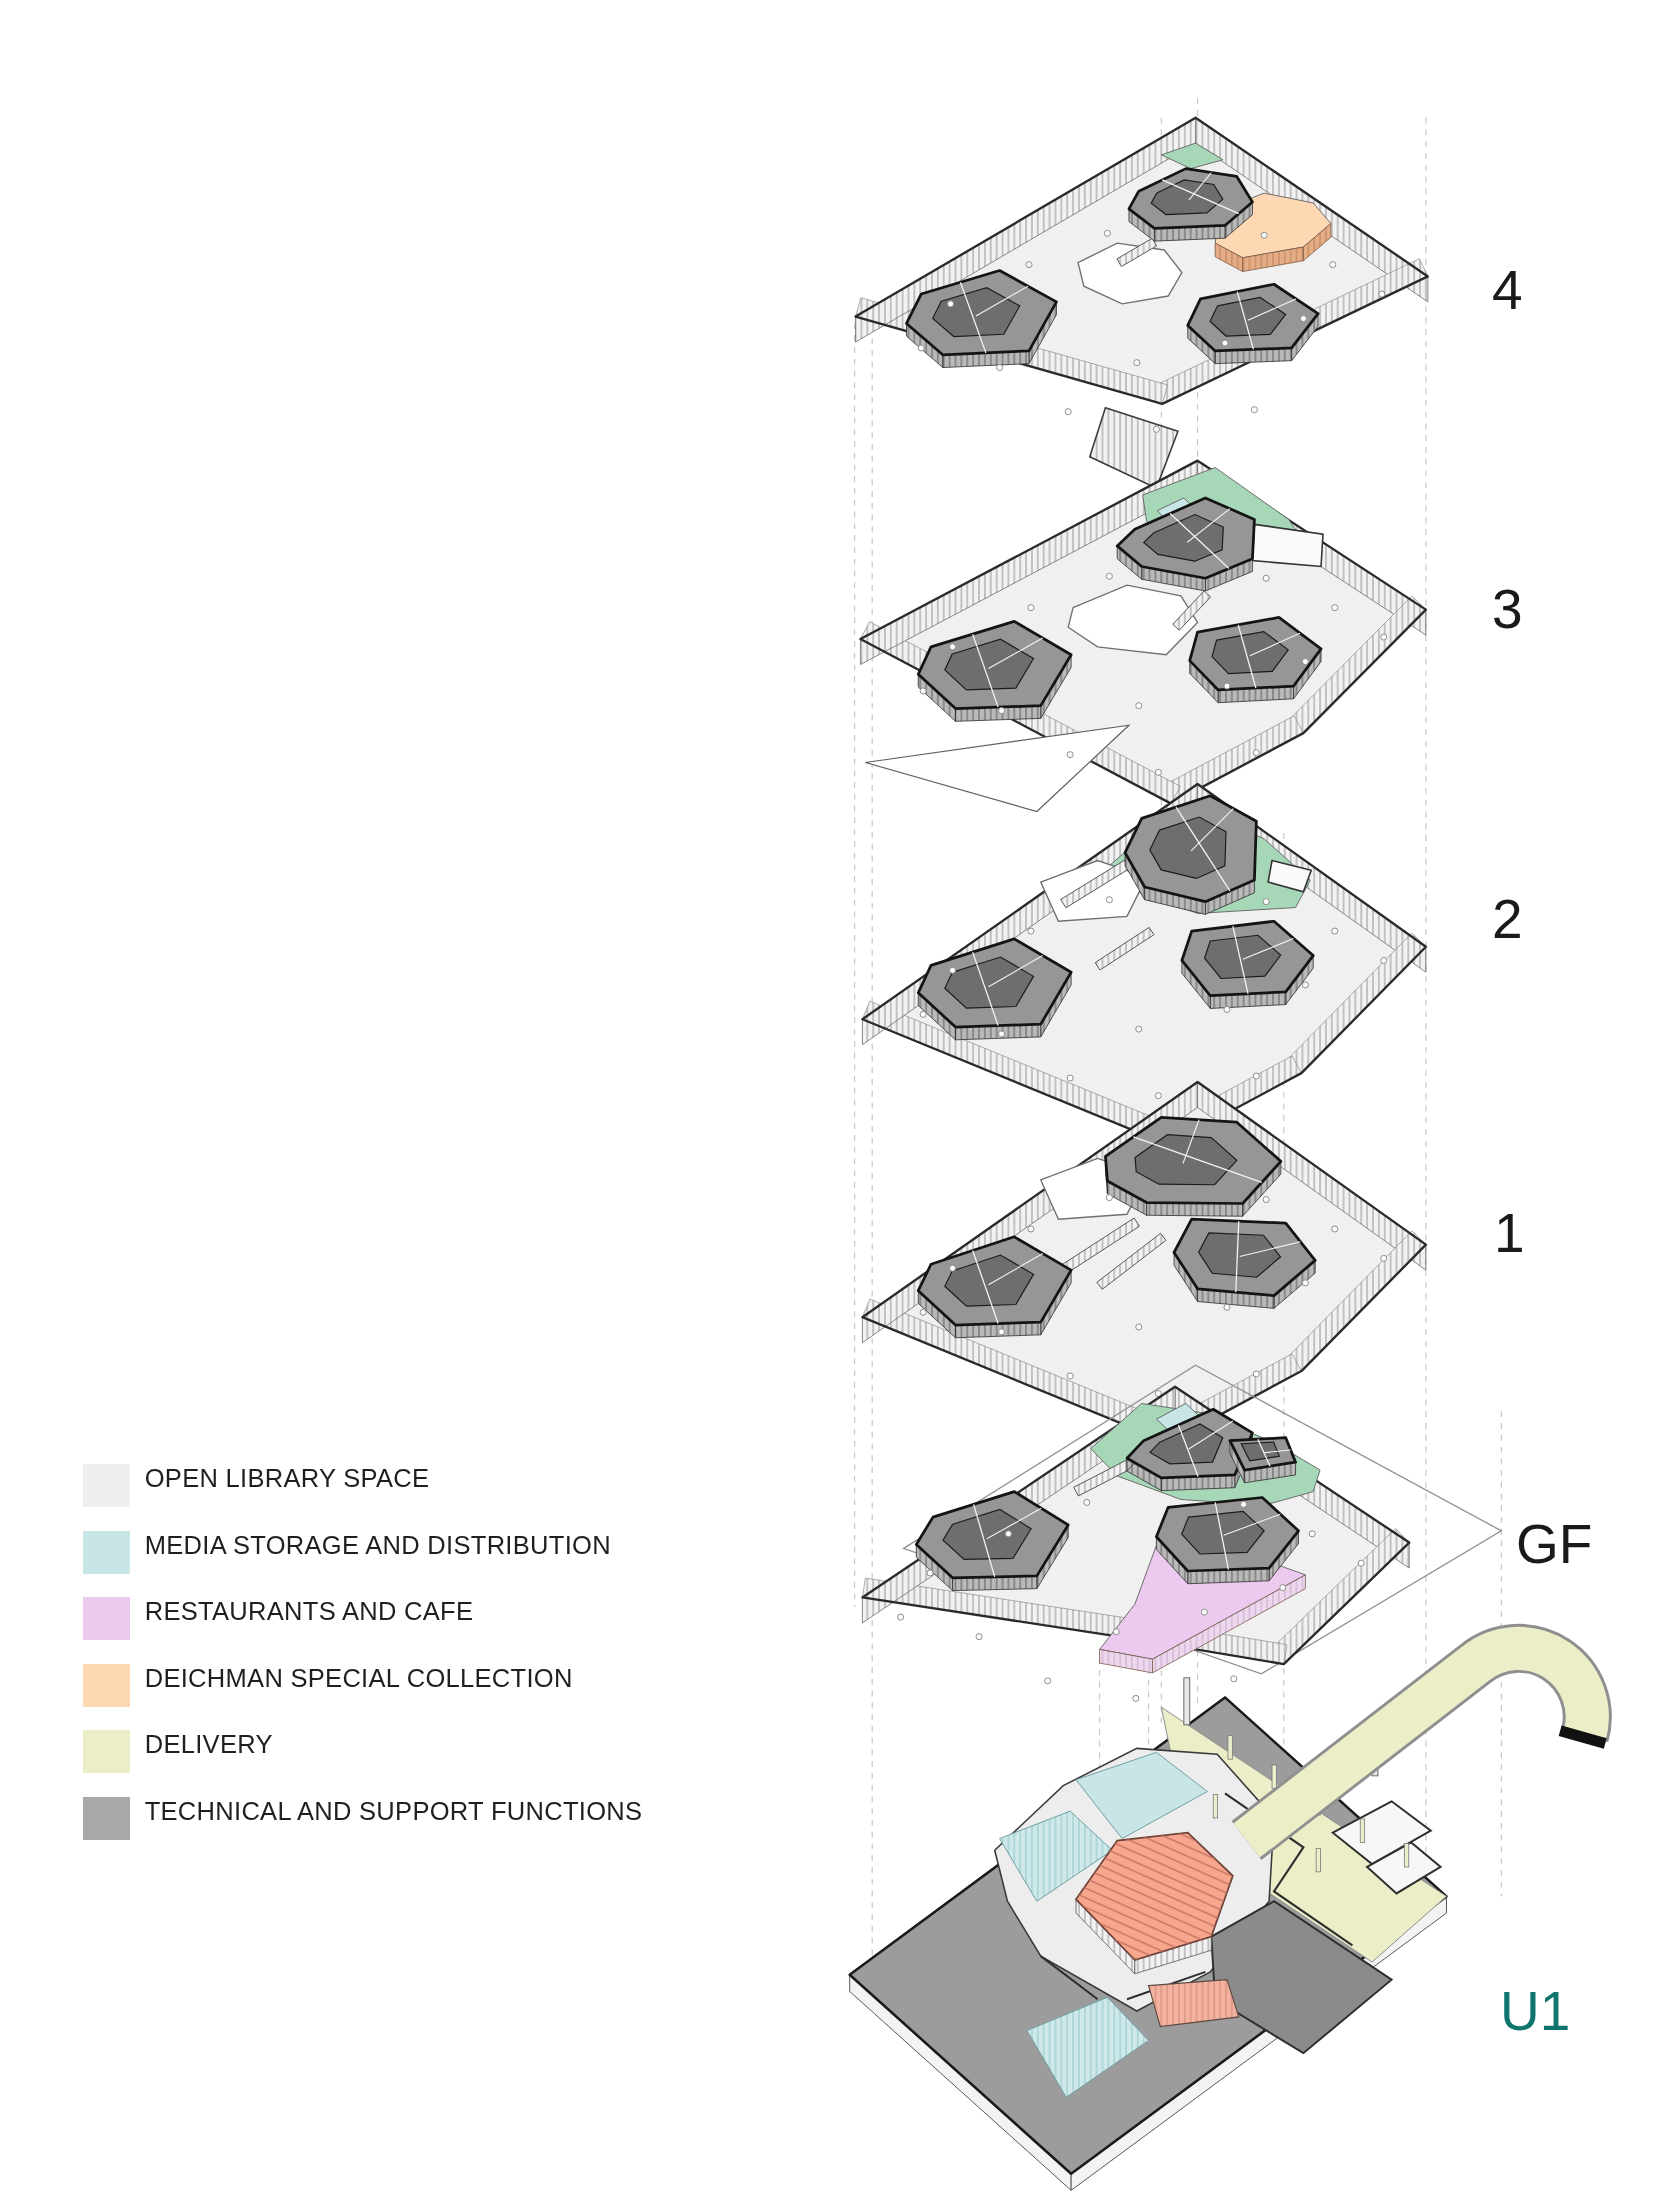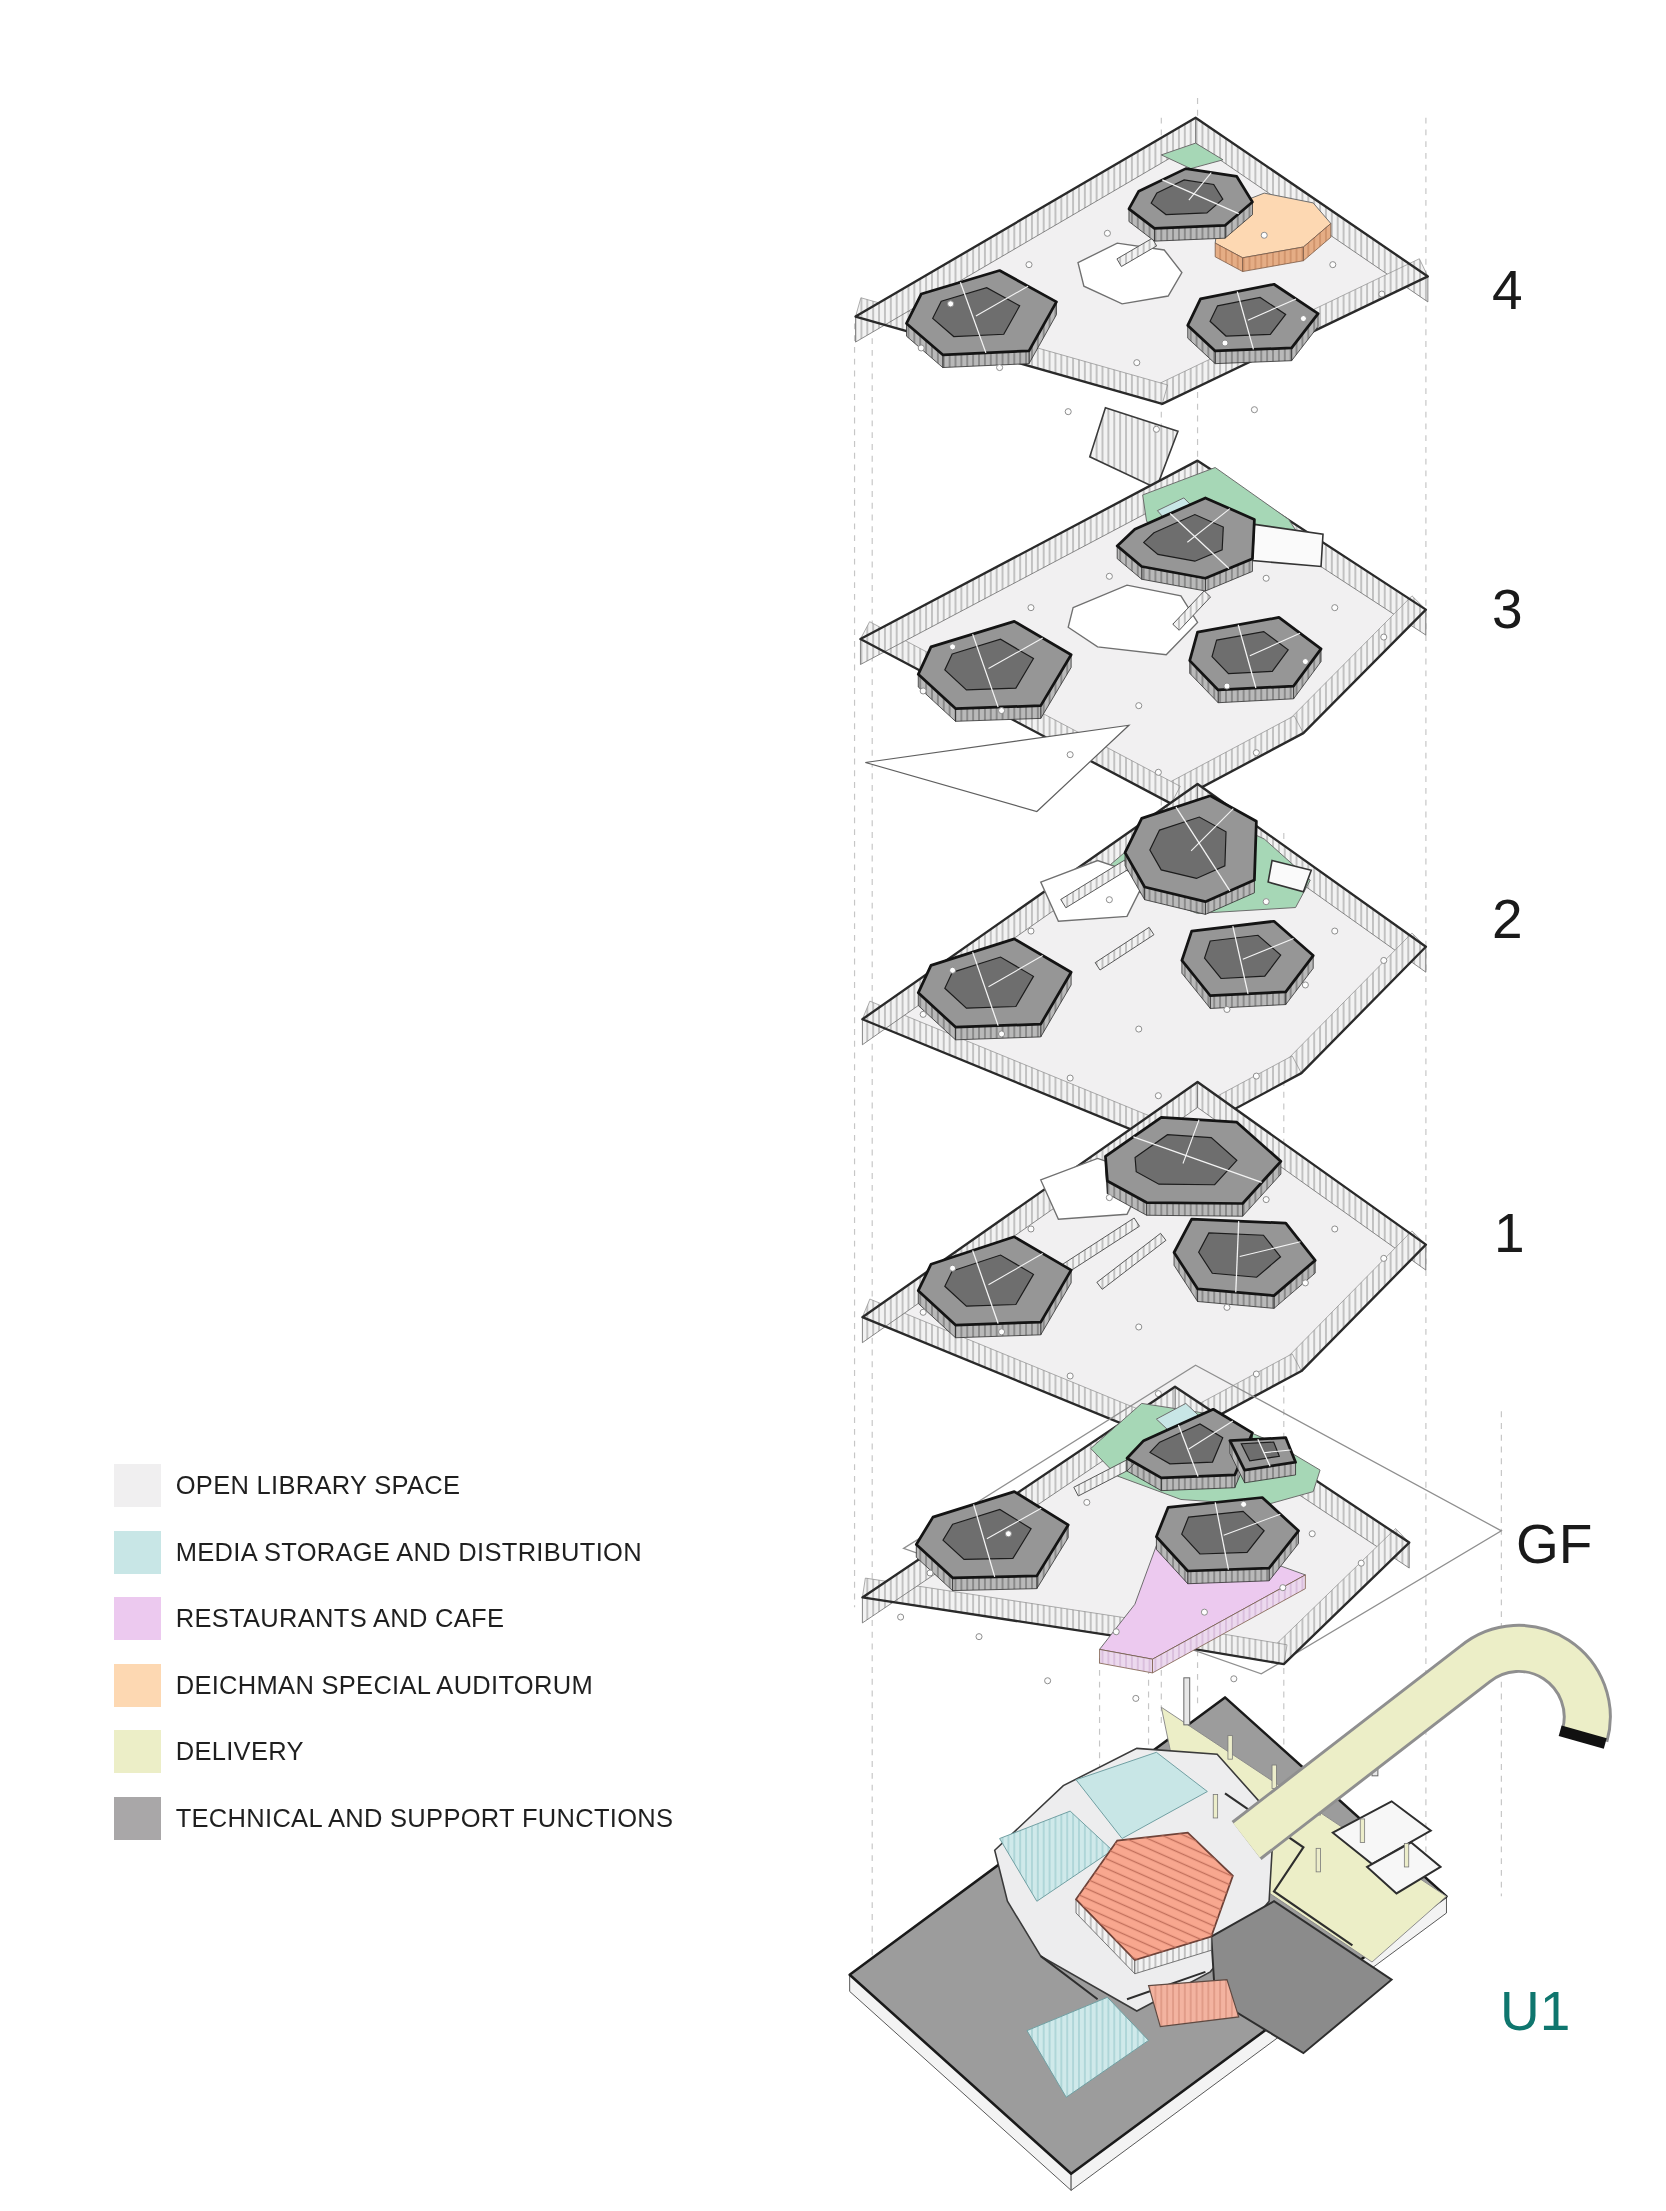--- a/index.html
+++ b/index.html
@@ -2,21 +2,21 @@
 <html><head>
 <meta charset="utf-8">
 <style>
   html,body{margin:0;padding:0;background:#ffffff;}
   .canvas{
     position:relative;width:1666px;height:2211px;background:#ffffff;
     font-family:"Liberation Sans",sans-serif;overflow:hidden;
   }
   #diagram{position:absolute;left:0;top:0;}
   .legend{position:absolute;left:83px;top:1464px;}
-  .legend-row{display:flex;align-items:center;height:43px;margin-bottom:23.5px;margin-left:31px;}
+  .legend-row{display:flex;height:43px;margin-bottom:23.5px;}
   .legend-swatch{width:47px;height:43px;flex:0 0 47px;}
   .legend-label{
     margin-left:14.7px;font-size:25.5px;color:#1f1f1f;letter-spacing:0.3px;white-space:nowrap;
   }
   .floor-label{
     position:absolute;font-size:55px;color:#1a1a1a;line-height:1;
   }
 </style>
 </head>
 <body>
@@ -365,21 +365,21 @@
       <div class="legend-row">
         <div class="legend-swatch" style="background: rgb(200, 230, 230);"></div>
         <div class="legend-label">MEDIA STORAGE AND DISTRIBUTION</div>
       </div>
       <div class="legend-row">
         <div class="legend-swatch" style="background: rgb(236, 201, 239);"></div>
         <div class="legend-label">RESTAURANTS AND CAFE</div>
       </div>
       <div class="legend-row">
         <div class="legend-swatch" style="background: rgb(253, 216, 178);"></div>
-        <div class="legend-label">DEICHMAN SPECIAL AUDITORUM</div>
+        <div class="legend-label">DEICHMAN SPECIAL COLLECTION</div>
       </div>
       <div class="legend-row">
         <div class="legend-swatch" style="background: rgb(236, 238, 199);"></div>
         <div class="legend-label">DELIVERY</div>
       </div>
       <div class="legend-row">
         <div class="legend-swatch" style="background: rgb(169, 167, 168);"></div>
         <div class="legend-label">TECHNICAL AND SUPPORT FUNCTIONS</div>
       </div>
     </div>

